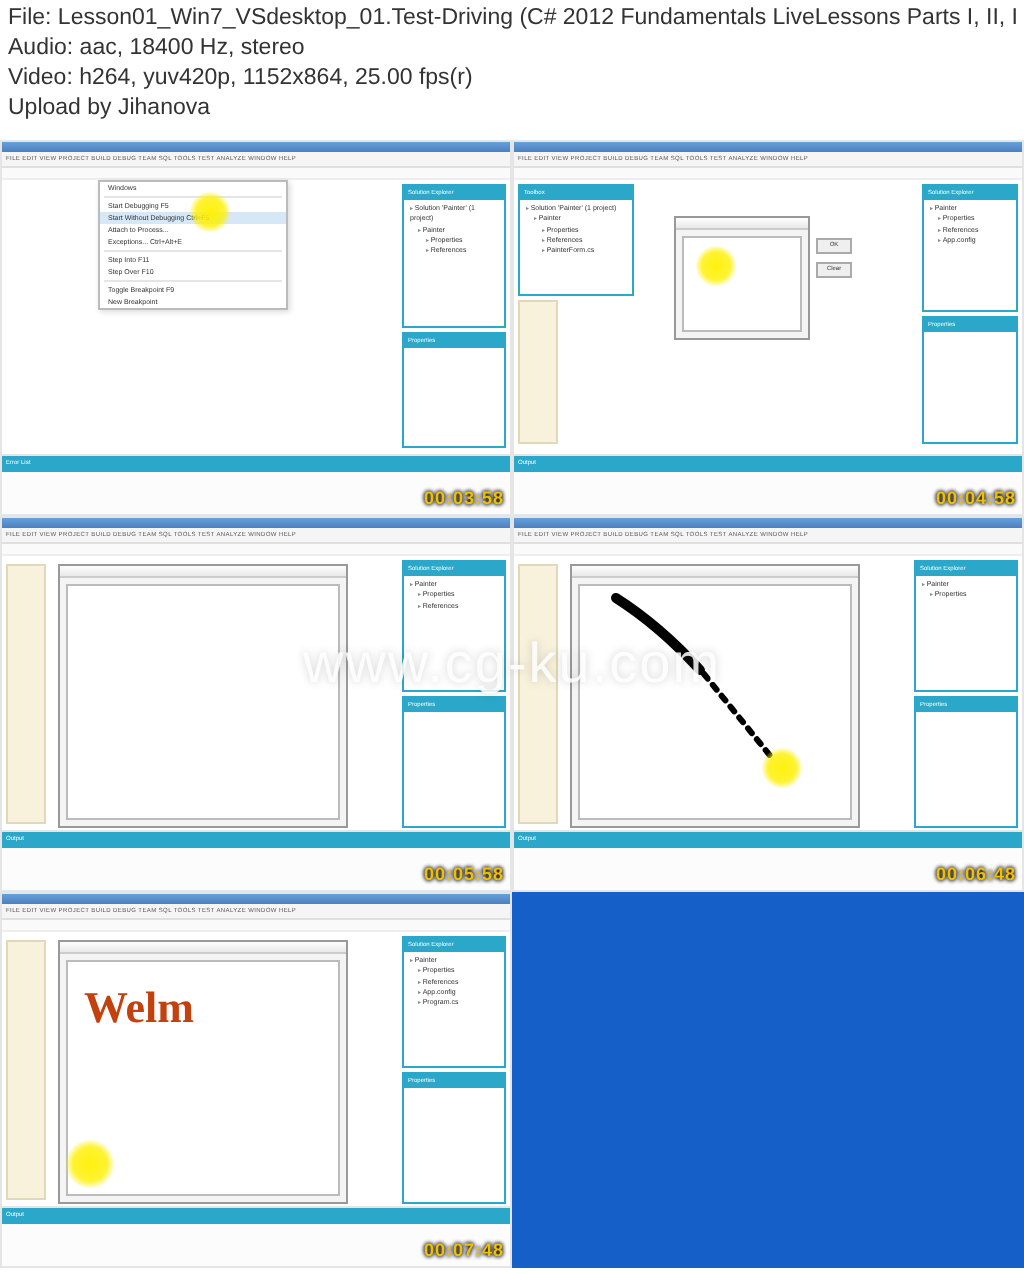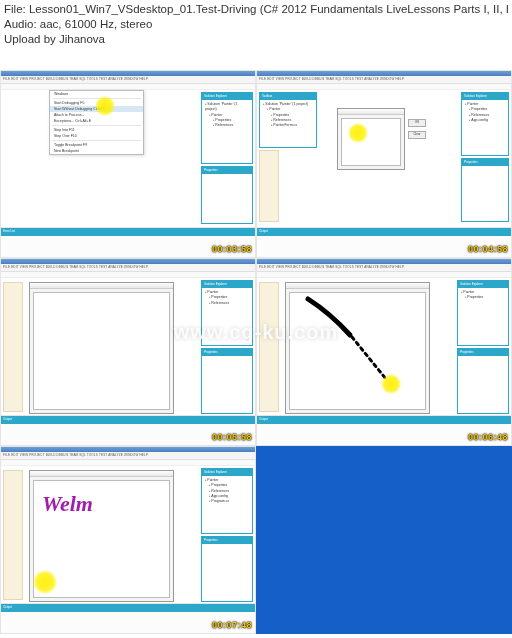--- a/index.html
+++ b/index.html
@@ -148,44 +148,44 @@
     position: absolute;
     left: 2px;
     width: 20px;
     background: #f8f2dc;
     border: 1px solid #e0d8b8;
   }
   .watermark {
     position: absolute;
     left: 50%;
     transform: translate(-50%, -50%);
-    font-size: 20px;
+    font-size: 28px;
     color: rgba(255,255,255,0.85);
-    font-weight: bold;
+    font-weight: normal;
     letter-spacing: 1px;
     pointer-events: none;
     white-space: nowrap;
     z-index: 50;
     text-shadow: 0 0 4px rgba(80,80,80,0.25);
   }
   svg.drawing { position: absolute; top: 0; left: 0; pointer-events: none; }
   .blank { grid-column: 2; background: #1560c8; border: 1px solid #1560c8; }
   .handwritten {
     font-family: "Comic Sans MS", cursive;
-    color: #a21caf;
+    color: #c2410c;
     font-weight: bold;
-    font-style: italic;
   }
 </style>
 </head>
 <body>
 
 <div class="meta">
   <div>File: Lesson01_Win7_VSdesktop_01.Test-Driving (C# 2012 Fundamentals LiveLessons Parts I, II, III</div>
-  <div>Audio: aac, 61000 Hz, stereo</div>
+  <div>Audio: aac, 18400 Hz, stereo</div>
+  <div>Video: h264, yuv420p, 1152x864, 25.00 fps(r)</div>
   <div>Upload by Jihanova</div>
 </div>
 
 <div class="watermark" style="top:332px">www.cg-ku.com</div>
 
 <div class="grid">
 
   <div class="cell">
     <div class="titlebar"></div>
     <div class="menubar">FILE  EDIT  VIEW  PROJECT  BUILD  DEBUG  TEAM  SQL  TOOLS  TEST  ANALYZE  WINDOW  HELP</div>

